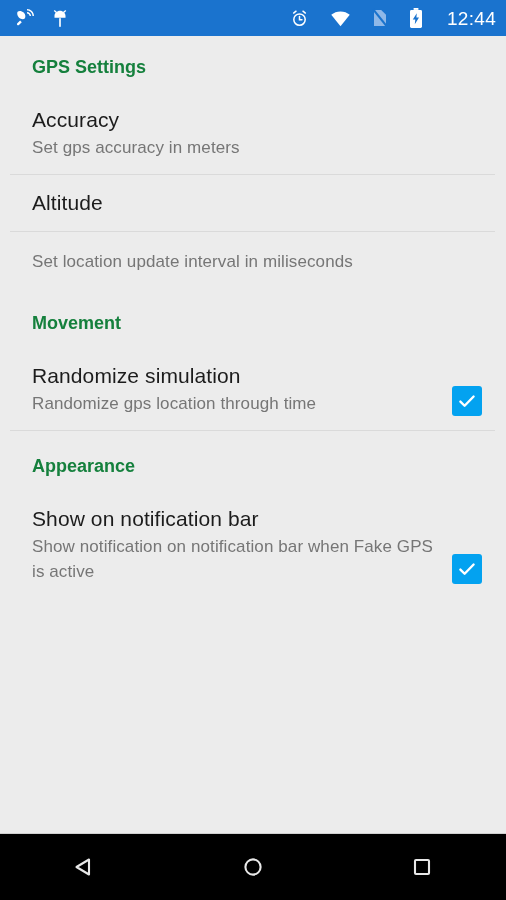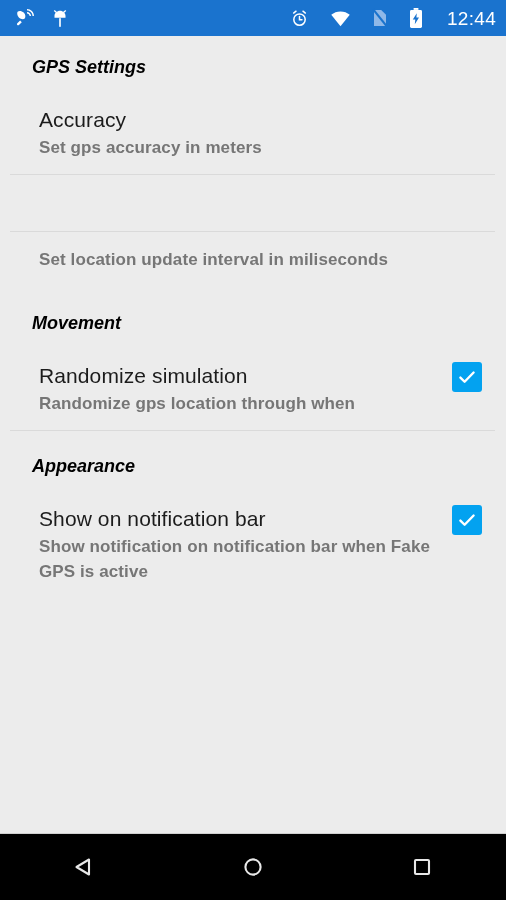--- a/index.html
+++ b/index.html
@@ -62,56 +62,53 @@
   
   .content {
     flex: 1 1 auto;
     background: #ececec;
     overflow: hidden;
     position: relative;
     padding-top: 18px;
     box-sizing: border-box;
   }
   .section-header {
-    color: #000000;
+    color: #15803d;
     font-size: 18px;
     font-weight: bold;
     padding: 0 0 0 32px;
     margin: 0;
     line-height: 26px;
-    font-style: italic;
   }
   .pref-row {
     display: flex;
-    align-items: flex-start;
+    align-items: flex-end;
     padding: 14px 14px 14px 32px;
     box-sizing: border-box;
     position: relative;
     min-height: 56px;
-    margin-left: 7px;
   }
   .pref-texts {
     flex: 1 1 auto;
     min-width: 0;
     padding-right: 8px;
   }
   .pref-title {
     font-size: 21px;
     color: #1c1c1c;
     line-height: 28px;
     font-weight: normal;
     letter-spacing: 0.1px;
   }
   .pref-summary {
     font-size: 17px;
     color: #767676;
     line-height: 25px;
     margin-top: 1px;
     letter-spacing: 0.1px;
-    font-weight: bold;
   }
   .divider {
     height: 1px;
     background: #dadada;
     margin: 0 11px 0 10px;
   }
   .checkbox {
     width: 30px;
     height: 30px;
     border-radius: 3px;
@@ -215,20 +212,21 @@
         <div class="pref-texts">
           <div class="pref-title">Accuracy</div>
           <div class="pref-summary">Set gps accuracy in meters</div>
         </div>
       </div>
 
       <div class="divider"></div>
 
       <div class="pref-row">
         <div class="pref-texts">
+          <div class="pref-title">Altitude</div>
         </div>
       </div>
 
       <div class="divider"></div>
 
       <div class="pref-row">
         <div class="pref-texts">
           <div class="pref-summary">Set location update interval in miliseconds</div>
         </div>
       </div>
@@ -236,21 +234,21 @@
 
     <div class="spacer-md"></div>
 
     <div class="section">
       <div class="section-header">Movement</div>
       <div class="spacer-sm"></div>
 
       <div class="pref-row">
         <div class="pref-texts">
           <div class="pref-title">Randomize simulation</div>
-          <div class="pref-summary">Randomize gps location through when</div>
+          <div class="pref-summary">Randomize gps location through time</div>
         </div>
         <div class="checkbox">
           <svg width="22" height="22" viewBox="0 0 24 24">
             <path d="M4.8 12.6 9.4 17.2 19.2 7.1" fill="none" stroke="#ffffff" stroke-width="2.6" stroke-linecap="round" stroke-linejoin="round"></path>
           </svg>
         </div>
       </div>
 
       <div class="divider"></div>
 

